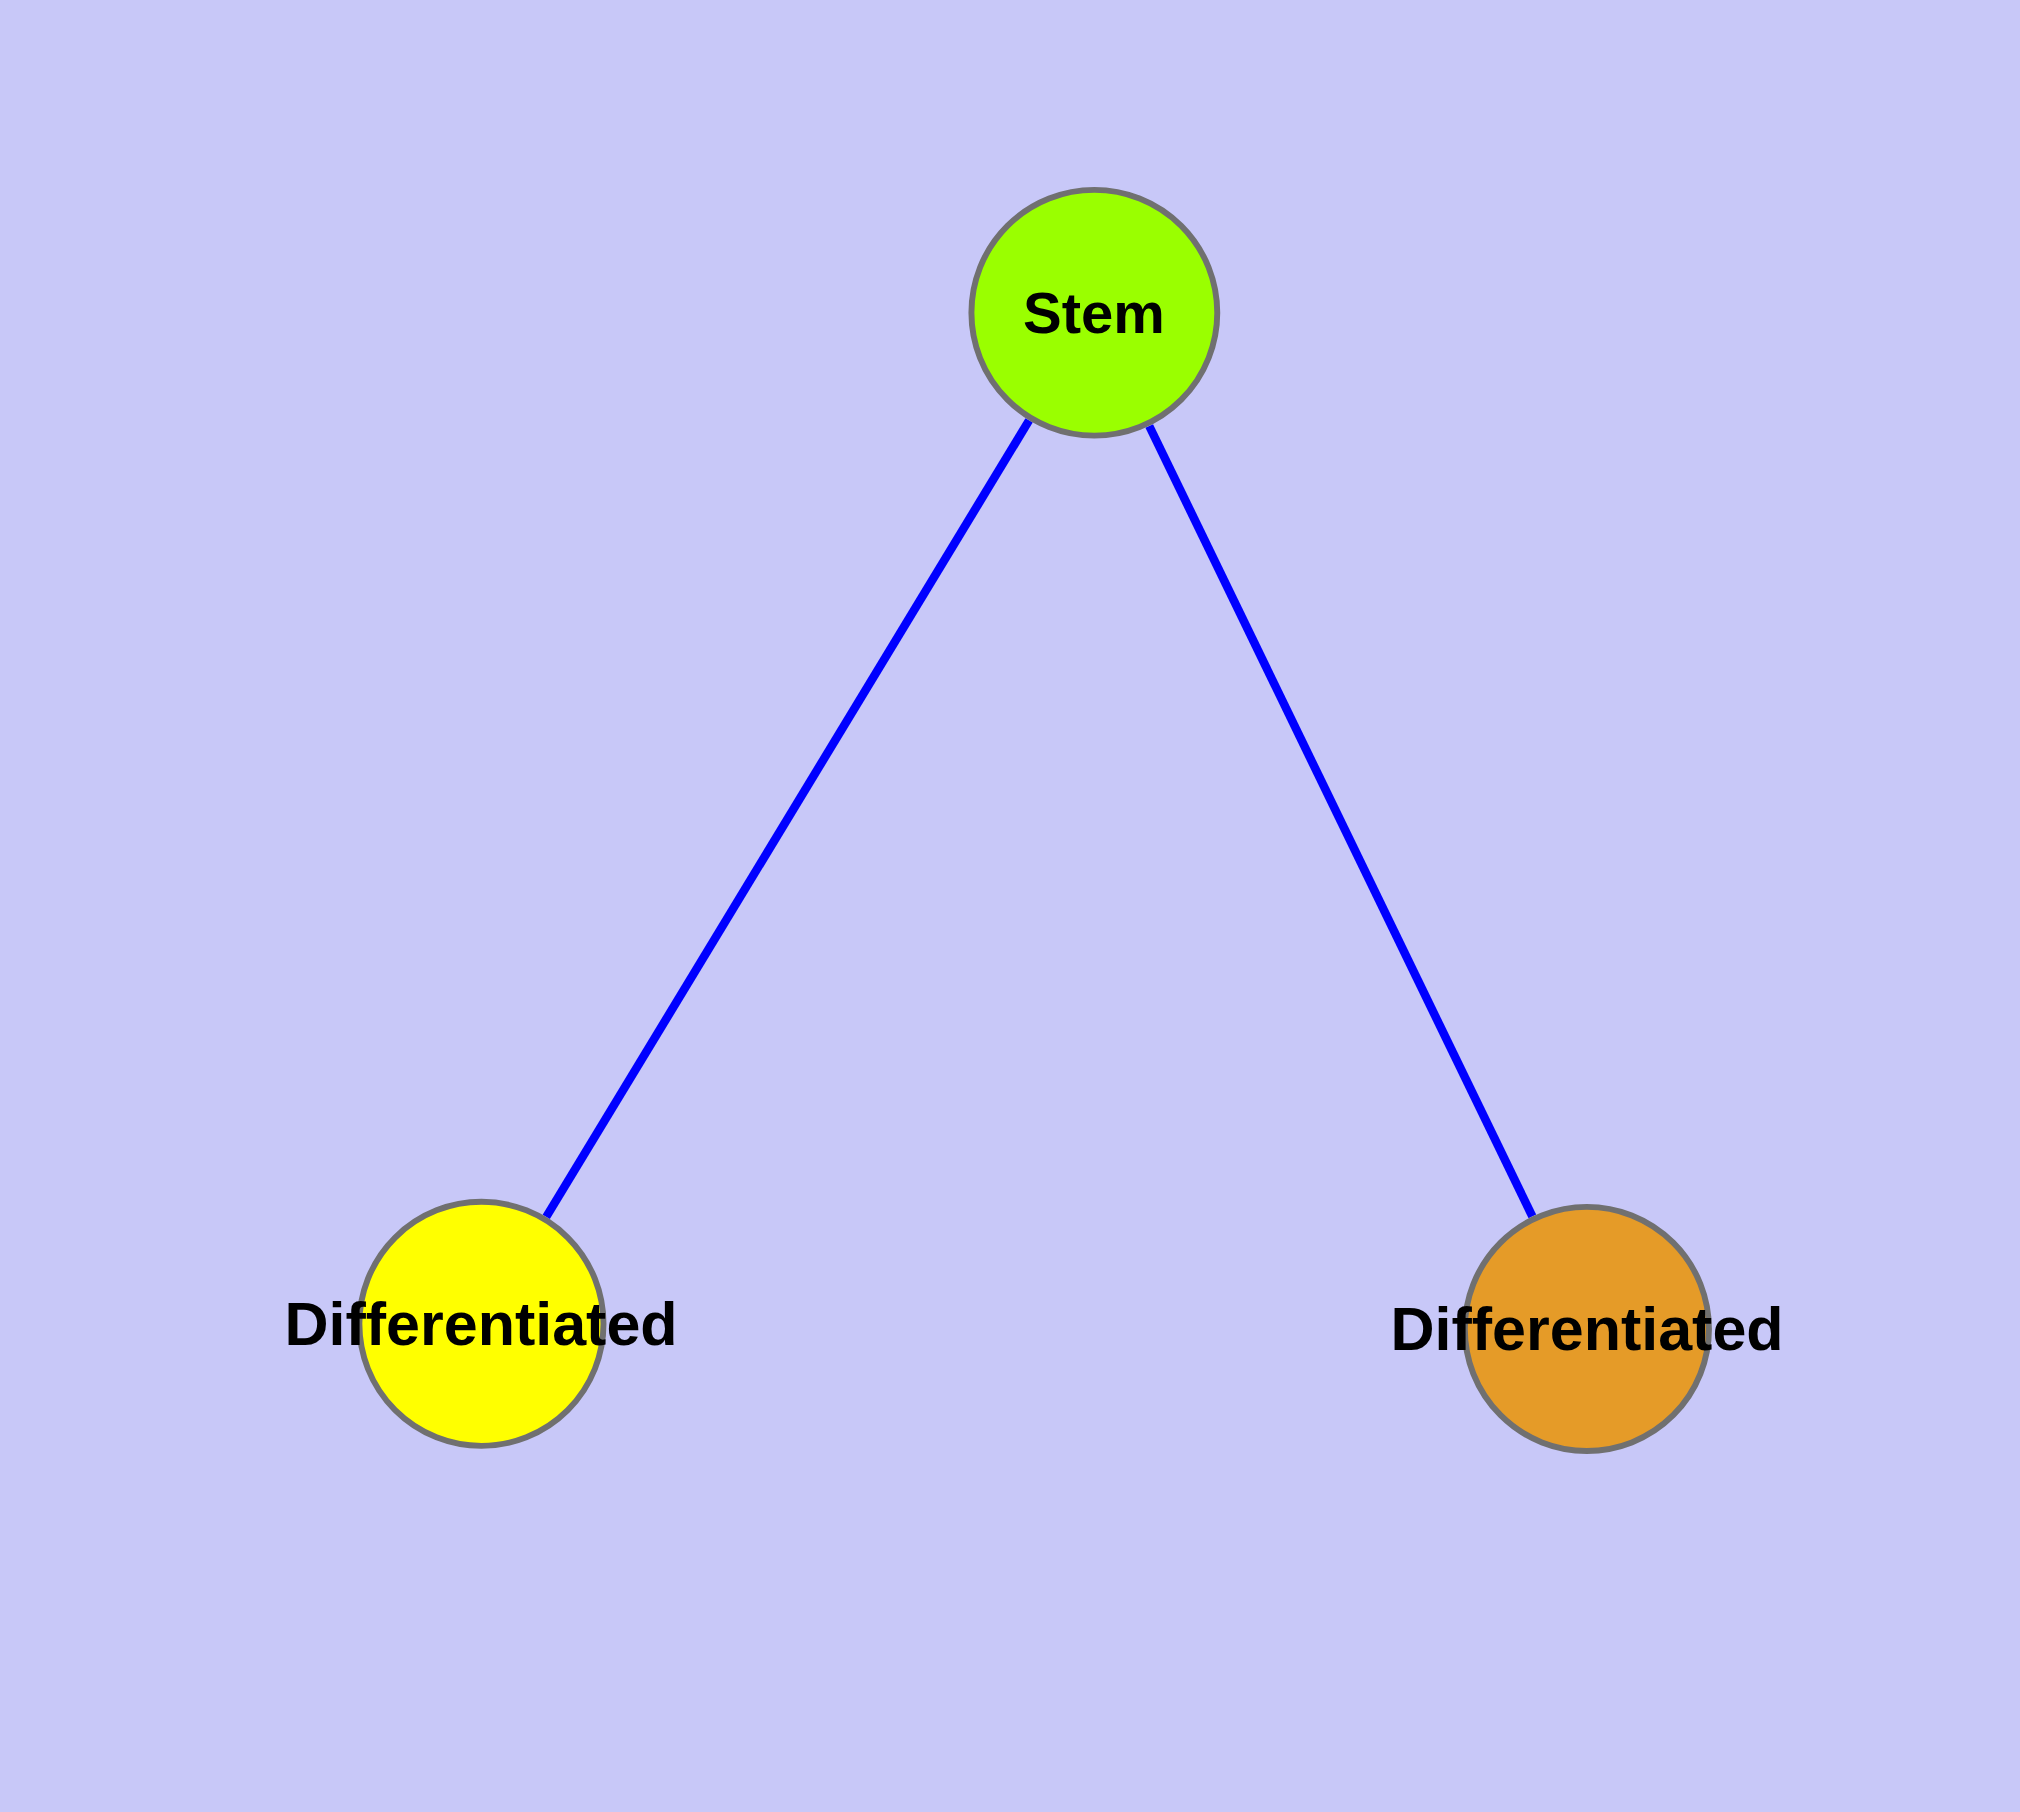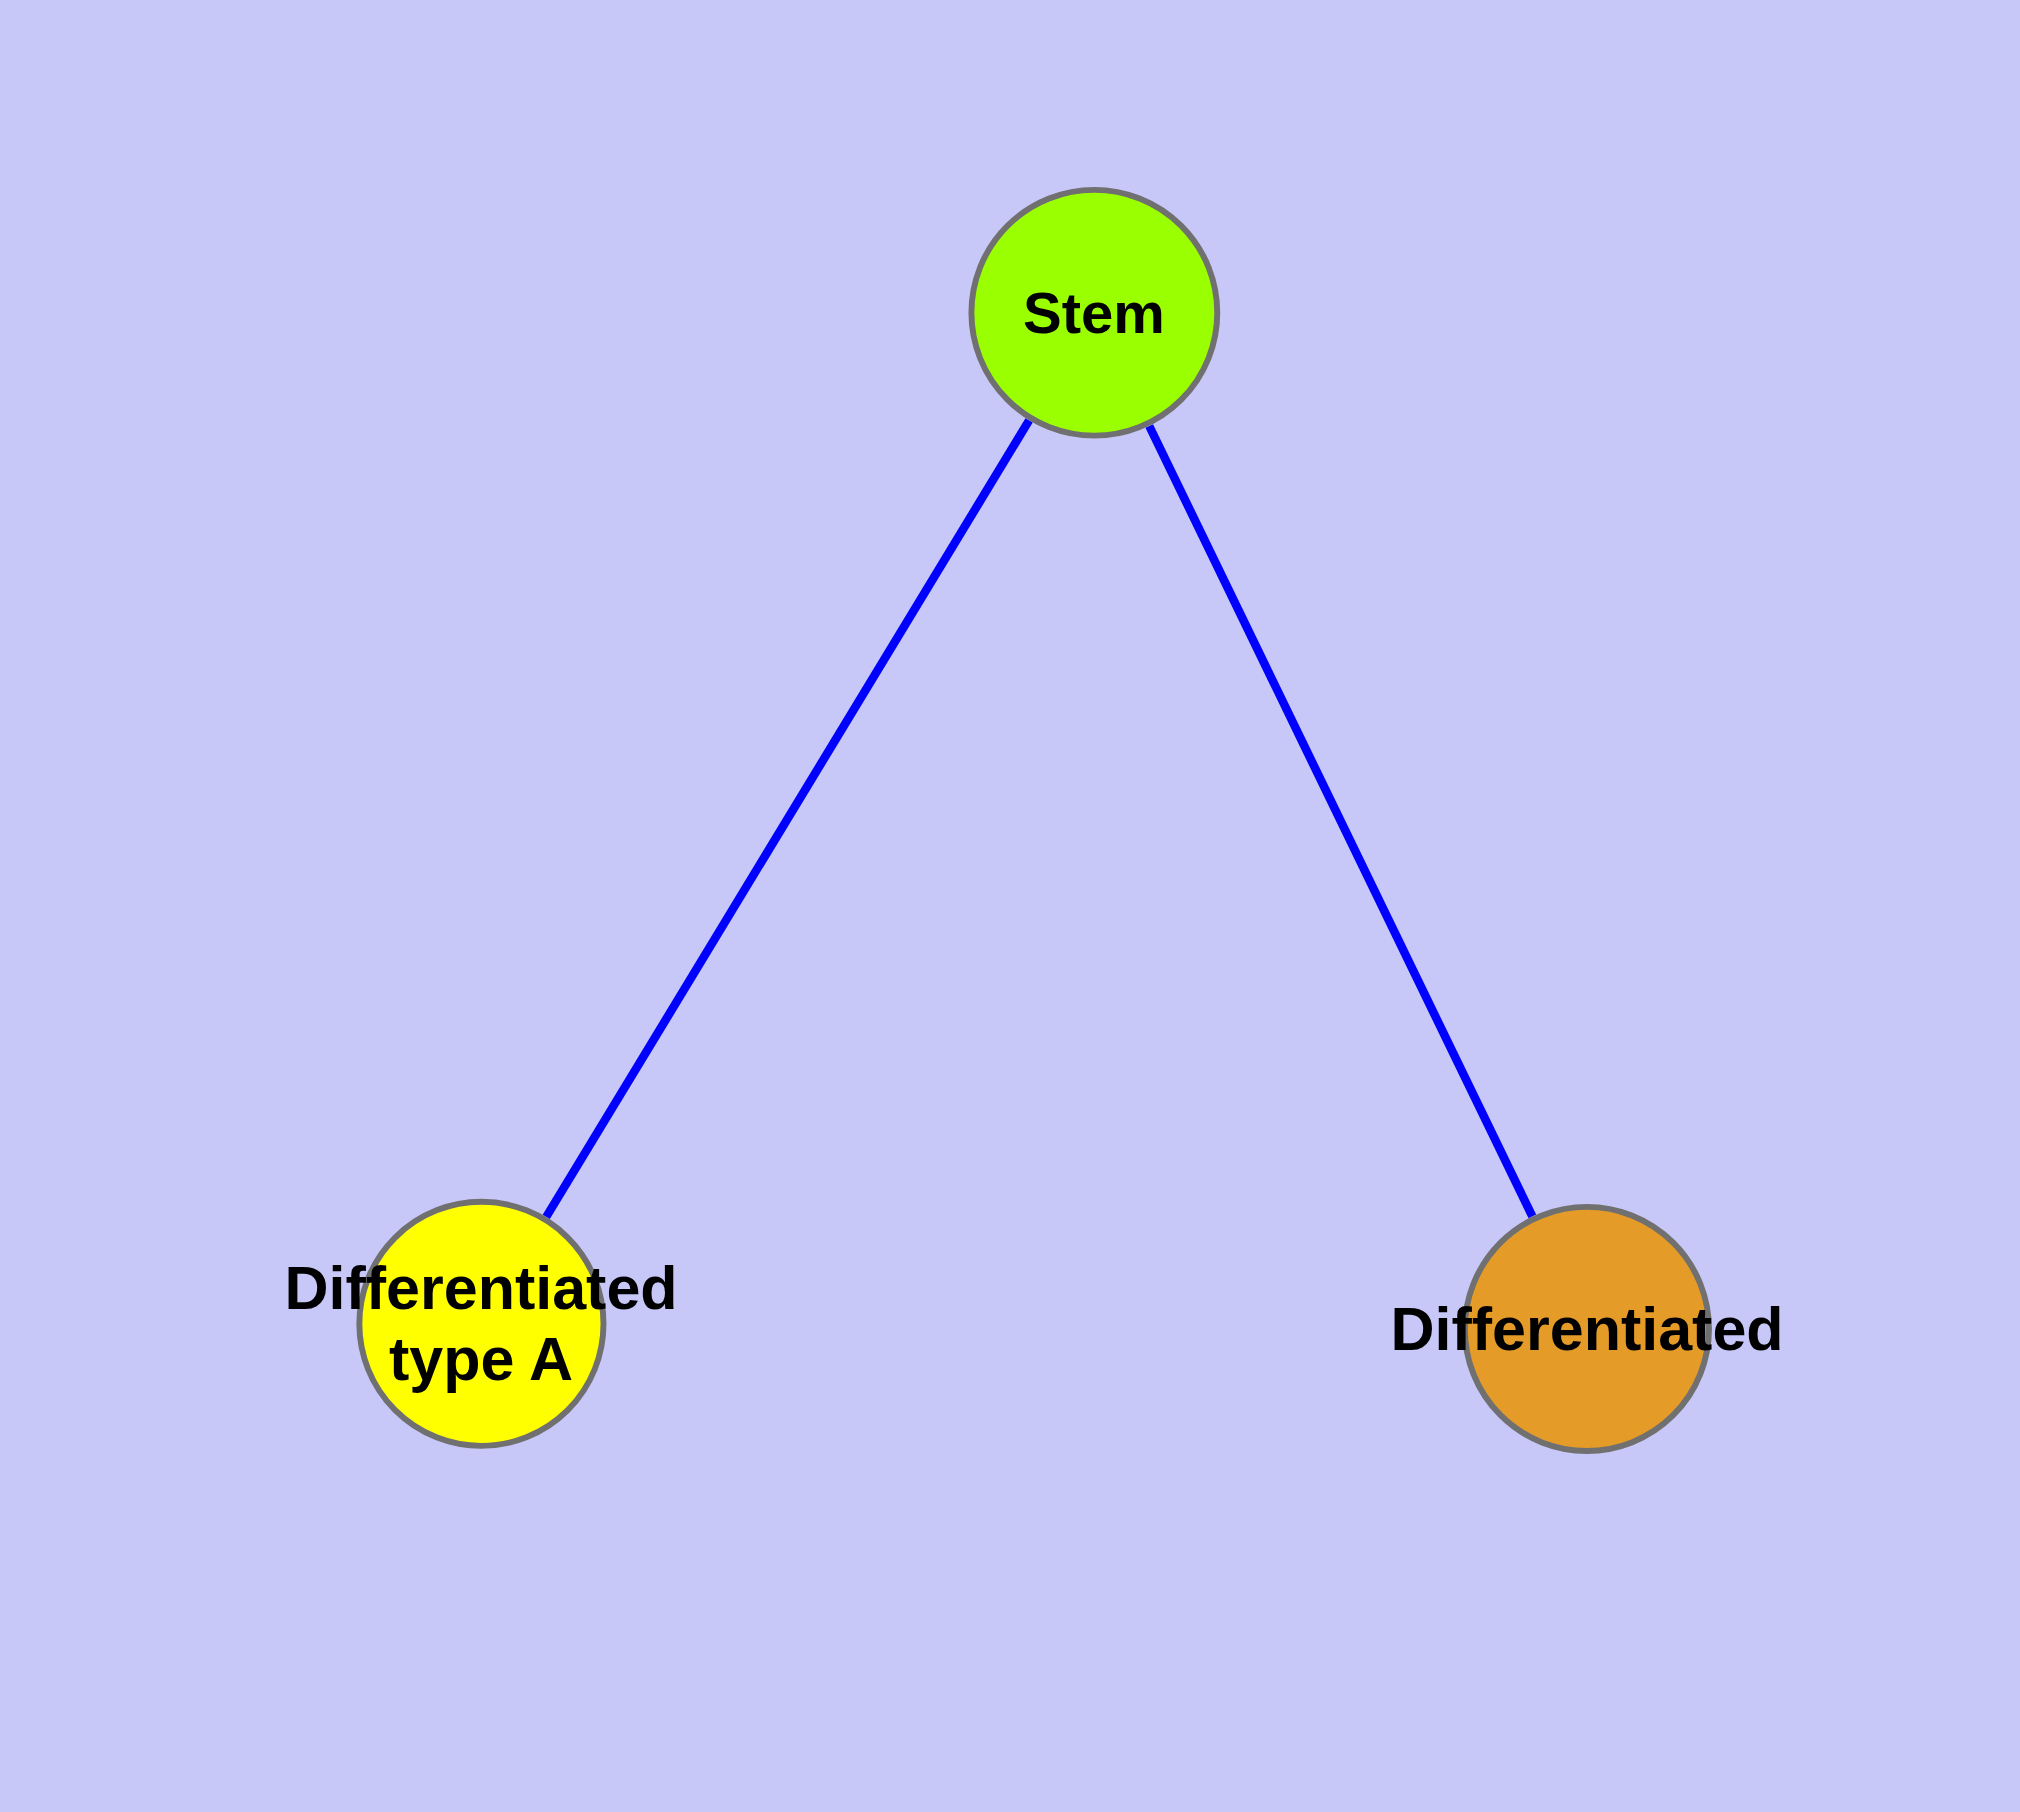--- a/index.html
+++ b/index.html
@@ -55,18 +55,18 @@
       </g>
     <g id="nodes-layer">
         <circle cx="1239" cy="369" r="145" fill="#9aff00" stroke="#707070" stroke-width="7"></circle>
         <circle cx="516" cy="1562" r="144" fill="#ffff00" stroke="#707070" stroke-width="7"></circle>
         <circle cx="1820" cy="1568" r="144" fill="#e59b28" stroke="#707070" stroke-width="7"></circle>
       </g>
   </svg>
 
   <div id="labels-layer">
       <div class="node-label node-label-stem" style="left: 1050px; top: 313px; font-size: 58px; color: rgb(0, 0, 0);"><div>Stem</div></div>
-      <div class="node-label node-label-leaf" style="left: 437px; top: 1324px; font-size: 61px; color: rgb(0, 0, 0);"><div>Differentiated</div><div>type A</div></div>
+      <div class="node-label node-label-leaf" style="left: 437px; top: 1324px; font-size: 61px; color: rgb(0, 0, 0);"><div>Differentiated</div></div>
       <div class="node-label node-label-leaf" style="left: 1543px; top: 1329px; font-size: 61px; color: rgb(0, 0, 0);"><div>Differentiated</div></div>
     </div>
 
 </div>
 
 
 </body></html>

